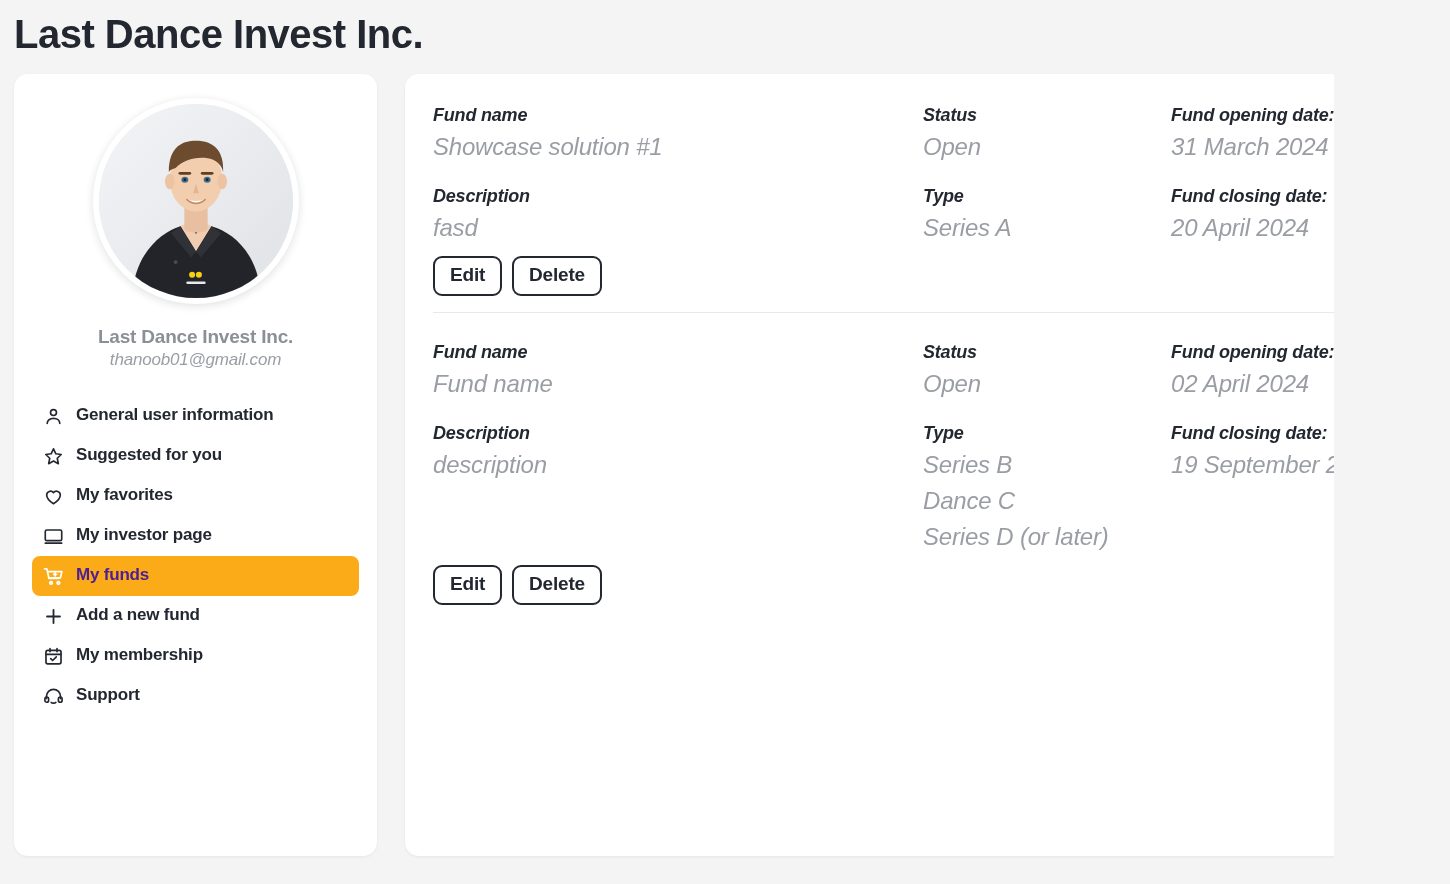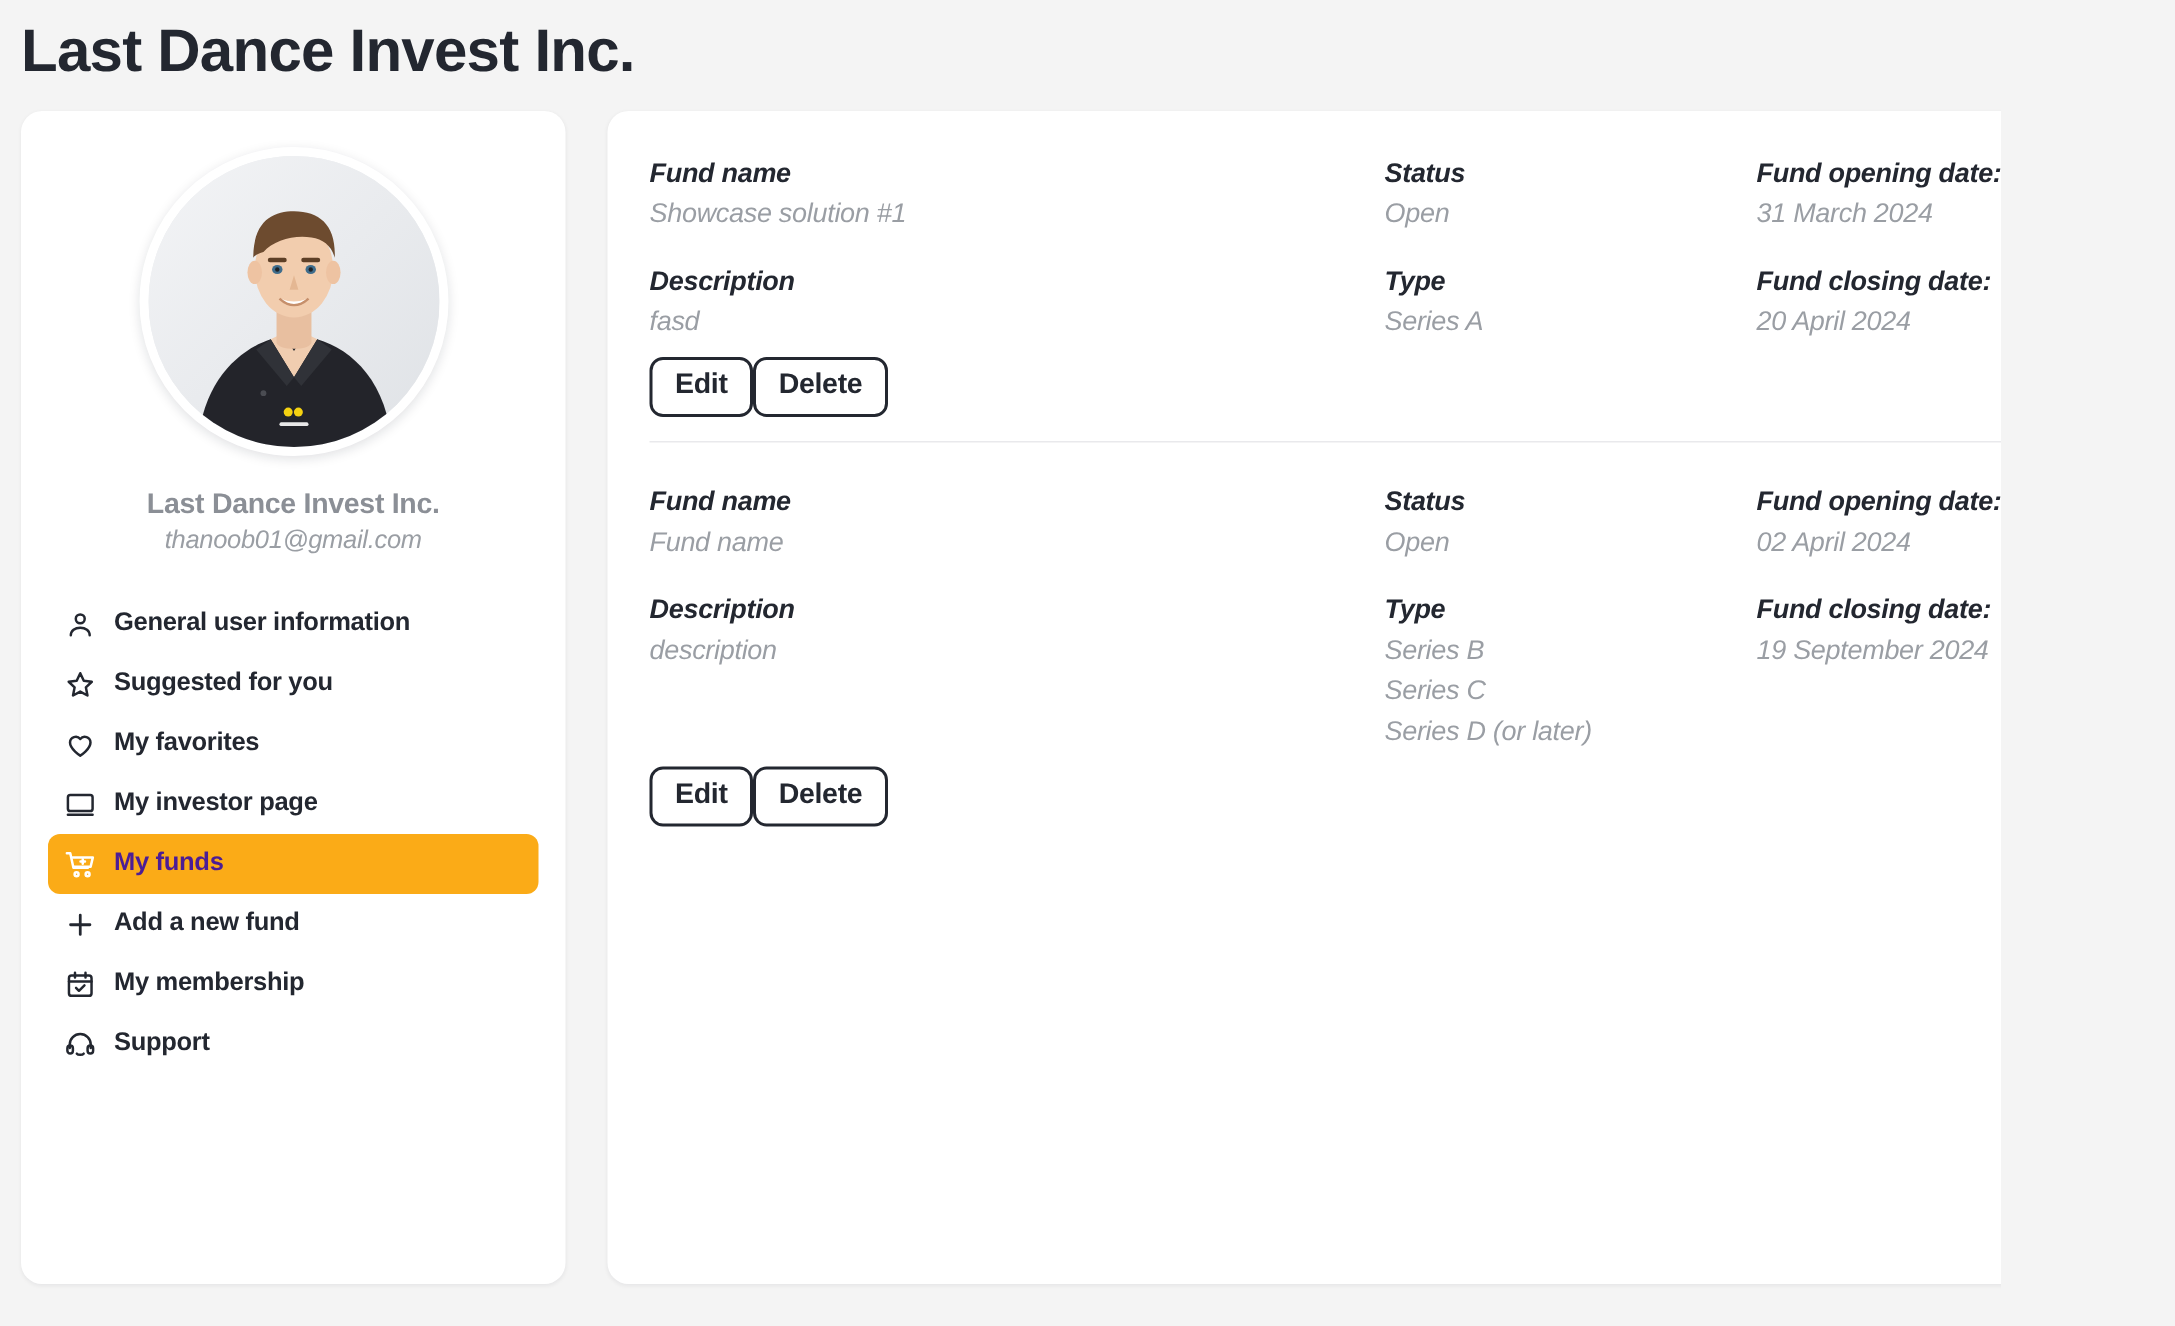--- a/index.html
+++ b/index.html
@@ -160,29 +160,30 @@
 
   .field-label {
     font-size: 18px;
     font-weight: 700;
     color: #232730;
     letter-spacing: -0.2px;
     line-height: 1.5;
   }
 
   .field-value {
-    font-size: 18px;
+    font-size: 24px;
     font-weight: 400;
     color: #9a9ea4;
     letter-spacing: -0.2px;
     line-height: 1.5;
   }
 
   .actions {
     display: flex;
+    gap: 10px;
     margin-top: 10px;
   }
 
   .btn {
     background: #ffffff;
     border: 2px solid #232730;
     border-radius: 9px;
     color: #232730;
     font-family: "Liberation Sans", sans-serif;
     font-size: 19px;
@@ -404,21 +405,21 @@
           </div>
 
           <div>
             <div class="field">
               <div class="field-label">Status</div>
               <div class="field-value">Open</div>
             </div>
             <div class="field">
               <div class="field-label">Type</div>
               <div class="field-value">Series B</div>
-              <div class="field-value">Series C</div>
+              <div class="field-value">Dance C</div>
               <div class="field-value">Series D (or later)</div>
             </div>
           </div>
 
           <div>
             <div class="field">
               <div class="field-label">Fund opening date:</div>
               <div class="field-value">02 April 2024</div>
             </div>
             <div class="field">

